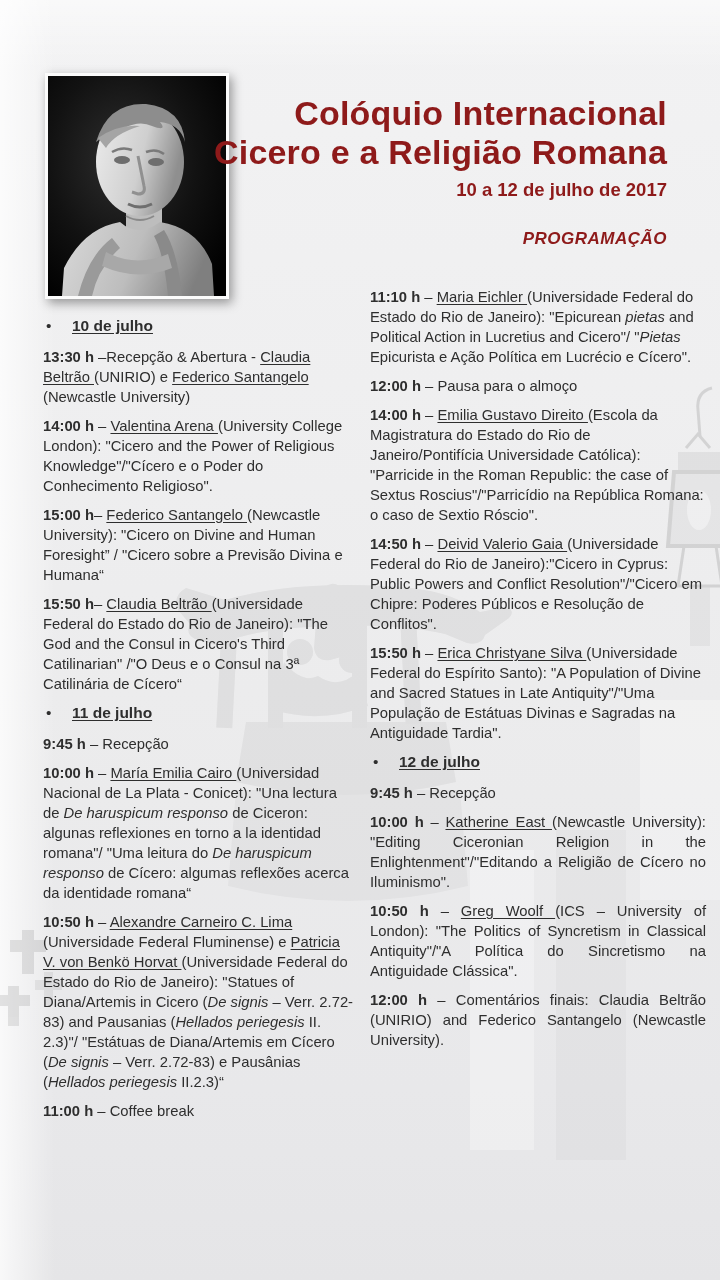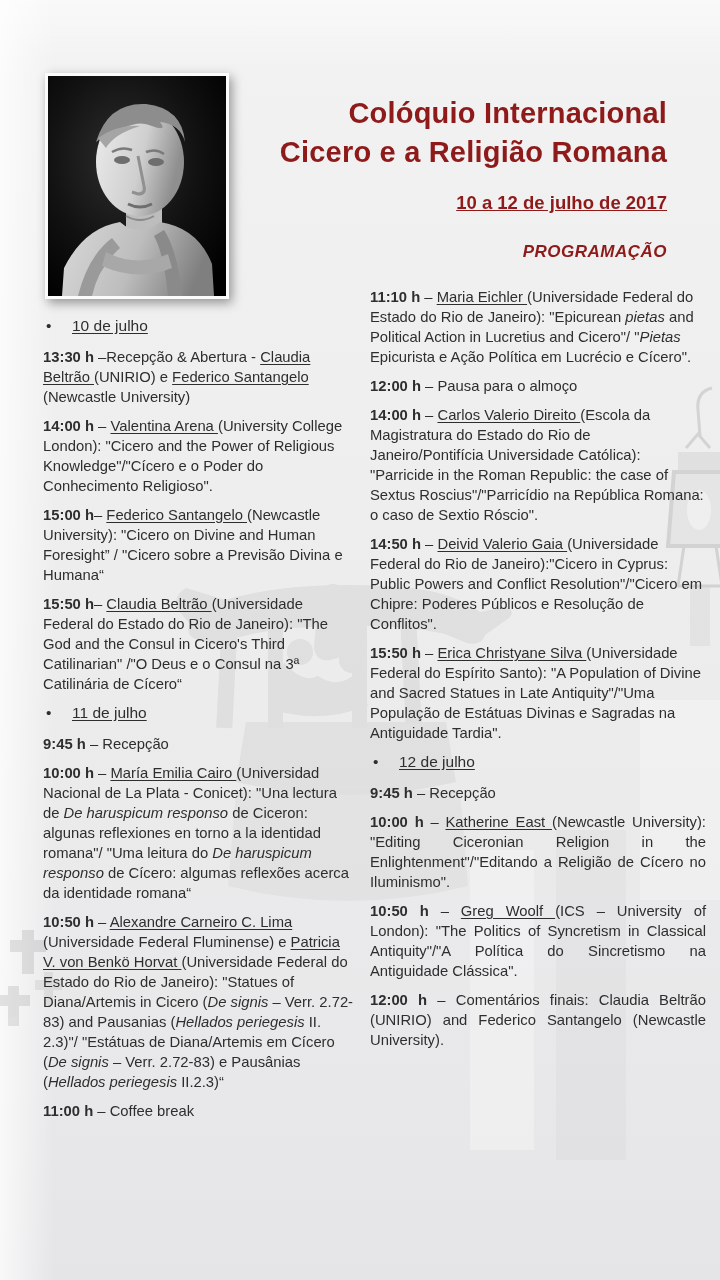--- a/index.html
+++ b/index.html
@@ -20,32 +20,32 @@
   
   .bust{
     position:absolute;left:45px;top:73px;width:178px;height:220px;
     background:#000;border:3px solid #fbfbfb;
     box-shadow:3px 4px 10px rgba(0,0,0,.38);
   }
   .bust svg{display:block;width:100%;height:100%;}
 
   
   .header{position:absolute;top:94px;right:53px;text-align:right;color:#8e1a1a;}
-  .title-line{font-size:29px;font-weight:bold;line-height:39px;letter-spacing:.2px;}
-  .date-range{font-size:18.5px;font-weight:bold;line-height:24px;margin-top:19px;text-decoration:underline;}
+  .title-line{font-size:34px;font-weight:bold;line-height:39px;letter-spacing:.2px;}
+  .date-range{font-size:18.5px;font-weight:bold;line-height:24px;margin-top:6px;}
   .program-heading{font-size:17px;font-weight:bold;font-style:italic;margin-top:27px;letter-spacing:.5px;}
 
   
   .col{position:absolute;color:#2e2e2e;font-size:14.8px;line-height:20px;}
   .col-left{left:43px;top:309px;width:313px;}
   .col-right{left:346px;top:287px;width:336px;margin-left:24px;}
   .col p{margin:0 0 9px 0;}
   p.day{display:flex;margin:7px 0 11px 0;font-size:15.5px;}
   .bullet{width:26px;padding-left:3px;flex:none;}
-  .day-label{font-weight:normal;text-decoration:underline;text-underline-offset:2px;}
+  .day-label{font-weight:bold;text-decoration:underline;text-underline-offset:2px;}
   .seg-b{font-weight:bold;}
   .seg-u{text-decoration:underline;text-underline-offset:2px;}
   .seg-i{font-style:italic;}
   p.justify{text-align:justify;}
 </style>
 </head>
 <body>
 
 <div class="page">
 
@@ -147,21 +147,21 @@
         <span class="day-label">11 de julho</span>
       </p>
       <p class="session"><span class="seg-b">9:45 h</span><span class="seg-n"> – Recepção</span></p>
       <p class="session"><span class="seg-b">10:00 h</span><span class="seg-n"> – </span><span class="seg-u">María Emilia Cairo </span><span class="seg-n">(Universidad Nacional de La Plata - Conicet): "Una lectura de </span><span class="seg-i">De haruspicum responso</span><span class="seg-n"> de Ciceron: algunas reflexiones en torno a la identidad romana"/ "Uma leitura do </span><span class="seg-i">De haruspicum responso</span><span class="seg-n"> de Cícero: algumas reflexões acerca da identidade romana“</span></p>
       <p class="session"><span class="seg-b">10:50 h</span><span class="seg-n"> – </span><span class="seg-u">Alexandre Carneiro C. Lima</span><span class="seg-n"> (Universidade Federal Fluminense) e </span><span class="seg-u">Patricia V. von Benkö Horvat </span><span class="seg-n">(Universidade Federal do Estado do Rio de Janeiro):  "Statues of Diana/Artemis in Cicero (</span><span class="seg-i">De signis</span><span class="seg-n"> – Verr. 2.72-83)  and Pausanias (</span><span class="seg-i">Hellados periegesis</span><span class="seg-n"> II. 2.3)"/ "Estátuas de Diana/Artemis em Cícero (</span><span class="seg-i">De signis</span><span class="seg-n"> – Verr. 2.72-83)  e Pausânias (</span><span class="seg-i">Hellados periegesis</span><span class="seg-n"> II.2.3)“</span></p>
       <p class="session"><span class="seg-b">11:00 h</span><span class="seg-n"> – Coffee break</span></p>
     </section>
   <section class="col col-right">
       <p class="session"><span class="seg-b">11:10 h</span><span class="seg-n"> – </span><span class="seg-u">Maria Eichler </span><span class="seg-n">(Universidade Federal do Estado do Rio de Janeiro): "Epicurean </span><span class="seg-i">pietas</span><span class="seg-n"> and Political Action in Lucretius and Cicero"/ "</span><span class="seg-i">Pietas</span><span class="seg-n"> Epicurista e Ação Política em Lucrécio e Cícero".</span></p>
       <p class="session"><span class="seg-b">12:00 h</span><span class="seg-n"> – Pausa para o almoço</span></p>
-      <p class="session"><span class="seg-b">14:00 h</span><span class="seg-n"> – </span><span class="seg-u">Carlos Valerio Direito </span><span class="seg-n">(Escola da Magistratura do Estado do Rio de Janeiro/Pontifícia Universidade Católica): "Parricide in the Roman Republic: the case of Sextus Roscius"/"Parricídio na República Romana: o caso de Sextio Róscio".</span></p>
+      <p class="session"><span class="seg-b">14:00 h</span><span class="seg-n"> – </span><span class="seg-u">Emilia Gustavo Direito </span><span class="seg-n">(Escola da Magistratura do Estado do Rio de Janeiro/Pontifícia Universidade Católica): "Parricide in the Roman Republic: the case of Sextus Roscius"/"Parricídio na República Romana: o caso de Sextio Róscio".</span></p>
       <p class="session"><span class="seg-b">14:50 h</span><span class="seg-n"> – </span><span class="seg-u">Deivid Valerio Gaia </span><span class="seg-n">(Universidade Federal do Rio de Janeiro):"Cicero in Cyprus: Public Powers and Conflict Resolution"/"Cicero em Chipre: Poderes Públicos e Resolução de Conflitos".</span></p>
       <p class="session"><span class="seg-b">15:50 h</span><span class="seg-n"> – </span><span class="seg-u">Erica Christyane Silva </span><span class="seg-n">(Universidade Federal do Espírito Santo): "A Population of Divine and Sacred Statues in Late Antiquity"/"Uma População de Estátuas Divinas e Sagradas na Antiguidade Tardia".</span></p>
       <p class="day">
         <span class="bullet">•</span>
         <span class="day-label">12 de julho</span>
       </p>
       <p class="session"><span class="seg-b">9:45 h</span><span class="seg-n"> – Recepção</span></p>
       <p class="session justify"><span class="seg-b">10:00 h</span><span class="seg-n"> – </span><span class="seg-u">Katherine East </span><span class="seg-n">(Newcastle University): "Editing Ciceronian Religion in the Enlightenment"/"Editando a Religião de Cícero no Iluminismo".</span></p>
       <p class="session justify"><span class="seg-b">10:50 h</span><span class="seg-n"> – </span><span class="seg-u">Greg Woolf </span><span class="seg-n">(ICS – University of London): "The Politics of Syncretism in Classical Antiquity"/"A Política do Sincretismo na Antiguidade Clássica".</span></p>
       <p class="session justify"><span class="seg-b">12:00 h</span><span class="seg-n"> – Comentários finais: Claudia Beltrão (UNIRIO) and Federico Santangelo (Newcastle University).</span></p>

